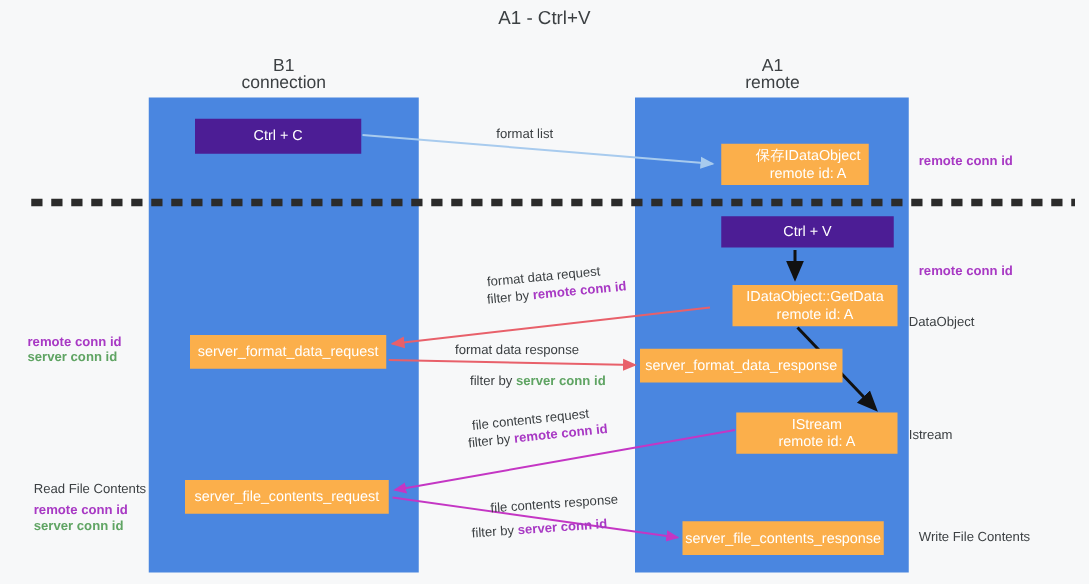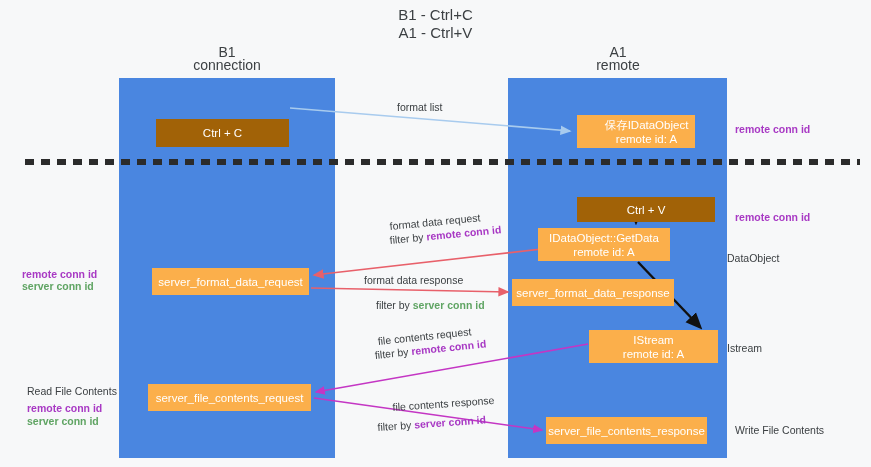--- a/index.html
+++ b/index.html
@@ -32,28 +32,28 @@
   .lane.left{left:119px;top:78px;width:216px;height:380px;}
   .lane.right{left:508px;top:78px;width:219px;height:380px;}
 
   
   .node{
     position:absolute;box-sizing:border-box;
     display:flex;align-items:center;justify-content:center;
     text-align:center;color:#fff;font-size:11.5px;line-height:14px;
     padding:2px 6px;
   }
-  .node.green{background:#a16207;margin-top:24px;}
+  .node.green{background:#4c1d95;}
   .node.orange{background:#fbaf4b;}
 
   
   #n-ctrlc   {left:156px;top:95px;width:133px;height:28px;}
   #n-idataobj{left:577px;top:115px;width:118px;height:33px;padding-left:27px;}
   #n-ctrlv   {left:577px;top:173px;width:138px;height:25px;}
-  #n-getdata {left:538px;top:228px;width:132px;height:33px;}
+  #n-getdata {left:586px;top:228px;width:132px;height:33px;}
   #n-sfdreq  {left:152px;top:268px;width:157px;height:27px;}
   #n-sfdresp {left:512px;top:279px;width:162px;height:27px;}
   #n-istream {left:589px;top:330px;width:129px;height:33px;}
   #n-sfcreq  {left:148px;top:384px;width:163px;height:27px;}
   #n-sfcresp {left:546px;top:417px;width:161px;height:27px;}
 
   
   .ann{position:absolute;font-size:10.5px;line-height:13px;color:#3c4043;white-space:nowrap;}
   .ann.purple{color:#a839c4;font-weight:bold;}
   .ann.green{color:#5fa463;font-weight:bold;}
@@ -87,21 +87,20 @@
 
   
   svg.overlay{position:absolute;left:0;top:0;width:871px;height:467px;pointer-events:none;}
 </style>
 </head>
 <body>
 
 <div class="stage">
 
   <div class="title">
-    <div>B1 - Ctrl+C</div>
     <div>A1 - Ctrl+V</div>
   </div>
 
   <div class="col-head left">
     <div>B1</div>
     <div>connection</div>
   </div>
   <div class="col-head right">
     <div>A1</div>
     <div>remote</div>

